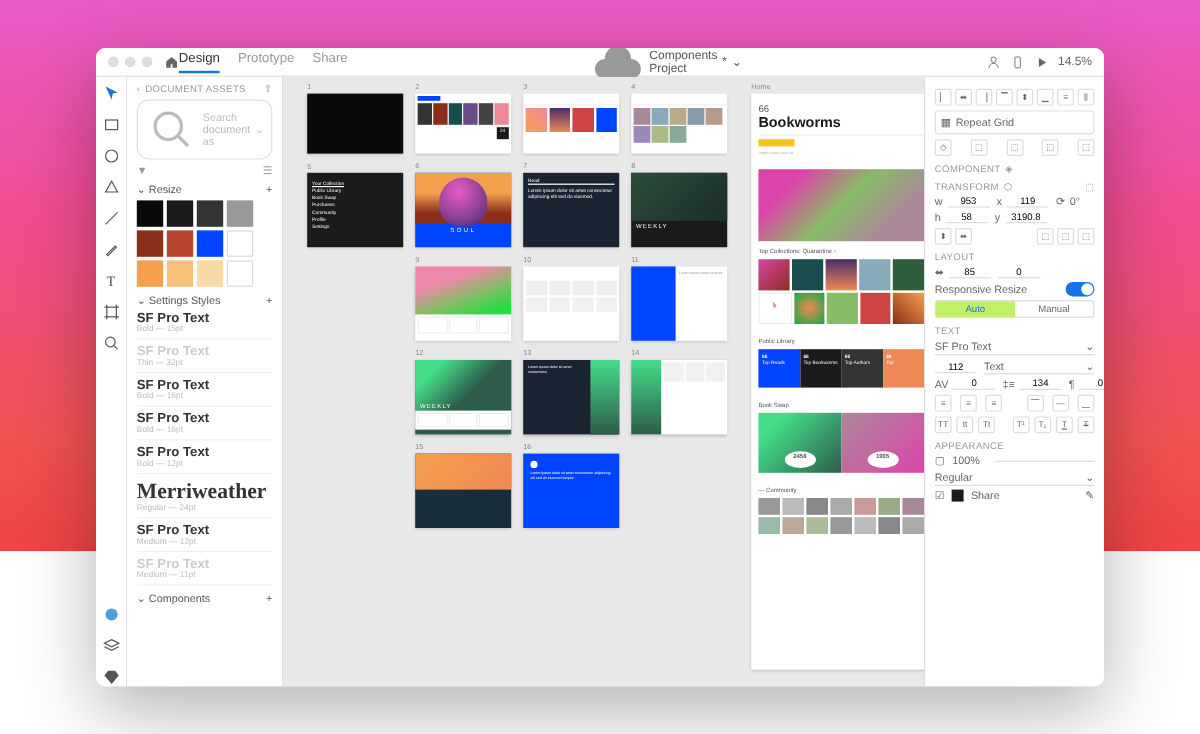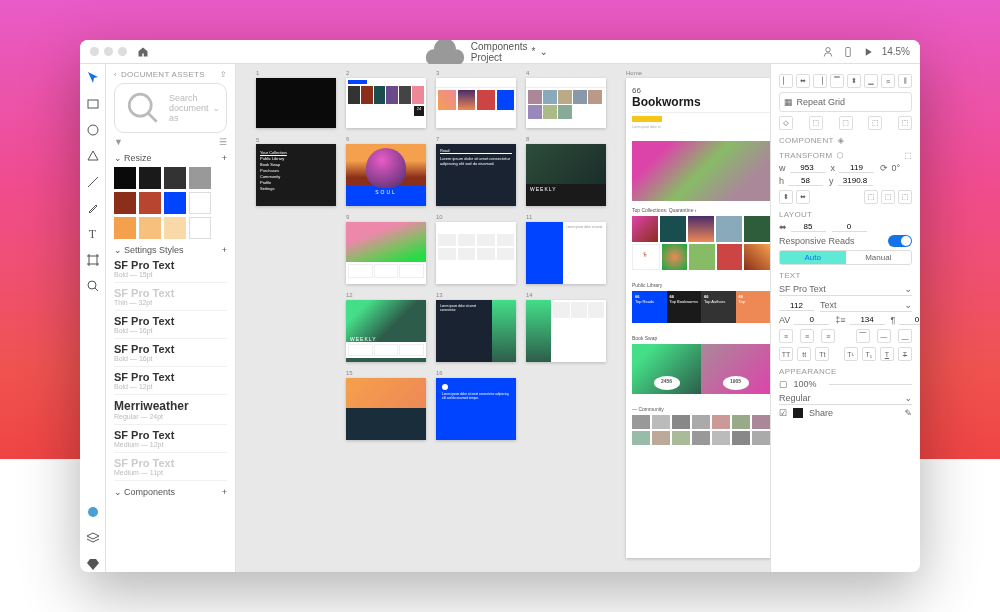--- a/index.html
+++ b/index.html
@@ -20,56 +20,61 @@
 .assets{width:130px;background:#fff;border-right:1px solid #e0e0e0;padding:6px 8px;font-size:9px;color:#666;overflow:hidden}
 .ahed{display:flex;align-items:center;gap:4px;text-transform:uppercase;letter-spacing:.3px;font-size:8px;color:#999;margin-bottom:4px}
 .asearch{display:flex;align-items:center;gap:4px;border:1px solid #e0e0e0;border-radius:10px;padding:2px 6px;margin-bottom:4px;color:#bbb}
 .afilt{display:flex;justify-content:space-between;margin-bottom:6px;color:#999}
 .sect{display:flex;justify-content:space-between;align-items:center;margin:6px 0 4px;color:#555}
 .swatches{display:grid;grid-template-columns:repeat(4,22px);gap:3px}
 .sw{width:22px;height:22px}
 .cstyle{margin:4px 0;border-bottom:1px solid #f0f0f0;padding-bottom:4px}
 .csname{font-size:11px;font-weight:600;color:#333}
 .csname.grey{color:#ccc}
-.csname.serif{font-family:Liberation Sans, sans-serif;font-size:12px}
+.csname.serif{font-family:Liberation Serif, serif;font-size:18px}
 .csmeta{font-size:7px;color:#bbb}
 .canvas{flex:1;background:#e8e8e8;position:relative;overflow:hidden}
 .artboard{position:absolute;background:#fff;box-shadow:0 1px 3px rgba(0,0,0,.2)}
 .ablabel{position:absolute;top:-8px;left:0;font-size:6px;color:#888}
 .inspector{width:150px;background:#fff;border-left:1px solid #e0e0e0;padding:6px 8px;font-size:9px;color:#666;overflow:hidden}
 .irow{display:flex;align-items:center;gap:6px;margin:3px 0}
 .igroup{display:flex;gap:3px;justify-content:space-between;margin:4px 0}
 .ibox{width:14px;height:14px;border:1px solid #ddd;border-radius:2px;display:flex;align-items:center;justify-content:center;font-size:7px}
 .repeat{display:flex;align-items:center;gap:4px;padding:4px;border:1px solid #e0e0e0;border-radius:3px;font-size:9px;margin-bottom:4px}
 .isect{text-transform:uppercase;font-size:8px;color:#999;letter-spacing:.3px;margin:6px 0 3px;display:flex;align-items:center;gap:4px}
 .field{display:flex;gap:4px;align-items:center}
 .field input{width:35px;font-size:8px;border:none;border-bottom:1px solid #ddd;text-align:center;background:none}
 .toggle{width:24px;height:12px;background:#1473e6;border-radius:6px;position:relative;margin-left:auto}
 .toggle::after{content:'';position:absolute;right:1px;top:1px;width:10px;height:10px;background:#fff;border-radius:50%}
 .seg{display:flex;border:1px solid #ddd;border-radius:3px;width:100%;font-size:8px}
 .seg span{flex:1;text-align:center;padding:2px}
-.seg .on{background:#5eead4;color:#1473e6}
+.seg .on{background:#bef264;color:#1473e6}
 .dd{border-bottom:1px solid #ddd;padding:1px 0;font-size:9px;display:flex;justify-content:space-between}
 .ab-dark{background:#0a0a0a}
 .ab-menu{background:#1a1a1a;color:#fff;font-size:4px;padding:4px}
 svg{width:100%;height:100%}
 </style>
 </head>
 <body>
 
 <div class="window">
   <div class="titlebar">
     <div class="traffic">
       <div class="tl"></div>
         <div class="tl"></div>
         <div class="tl"></div>
     </div>
     <svg class="homeicon" viewBox="0 0 16 16">
         <path fill="currentColor" d="M8 2l6 5v7H9v-4H7v4H2V7z"></path>
       </svg>
+    <div class="tabs">
+      <span class="active">Design</span>
+      <span>Prototype</span>
+      <span>Share</span>
+    </div>
     <div class="titlecenter">
       <svg width="10" height="10" viewBox="0 0 16 16">
           <path fill="#999" d="M12 7a4 4 0 00-8 0 3 3 0 000 6h8a3 3 0 000-6z"></path>
         </svg>
       <span>Components Project</span>
         <span>*</span>
         <span>⌄</span>
     </div>
     <div class="titleright">
       <svg width="12" height="12" viewBox="0 0 16 16">
@@ -497,21 +502,21 @@
           <div class="ibox">⬚</div>
         </div>
       <div class="isect">LAYOUT</div>
       <div class="irow">
           <div class="field">⬌ <input value="85" style=""></div>
           <div class="field">
             <input value="0" style="">
           </div>
         </div>
       <div class="irow">
-          <span>Responsive Reads</span>
+          <span>Responsive Resize</span>
           <div class="toggle"></div>
         </div>
       <div class="seg">
           <span class="on">Auto</span>
           <span>Manual</span>
         </div>
       <div class="isect">TEXT</div>
       <div class="dd">
           <span>SF Pro Text</span>
           <span>⌄</span>

